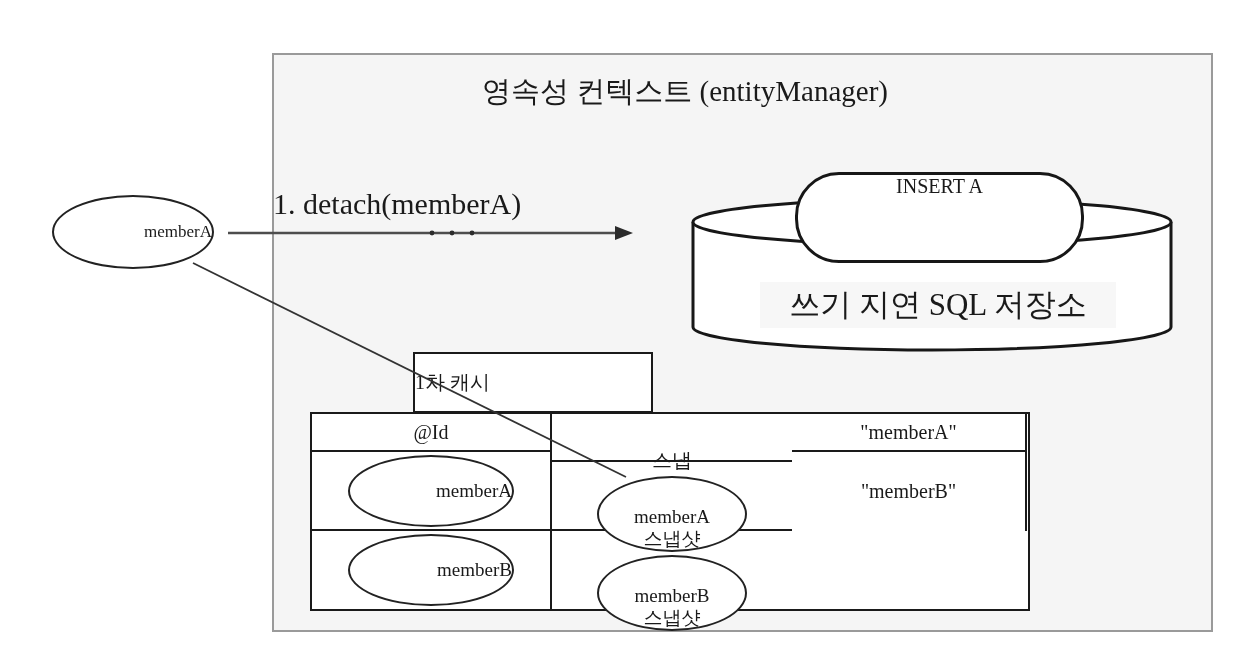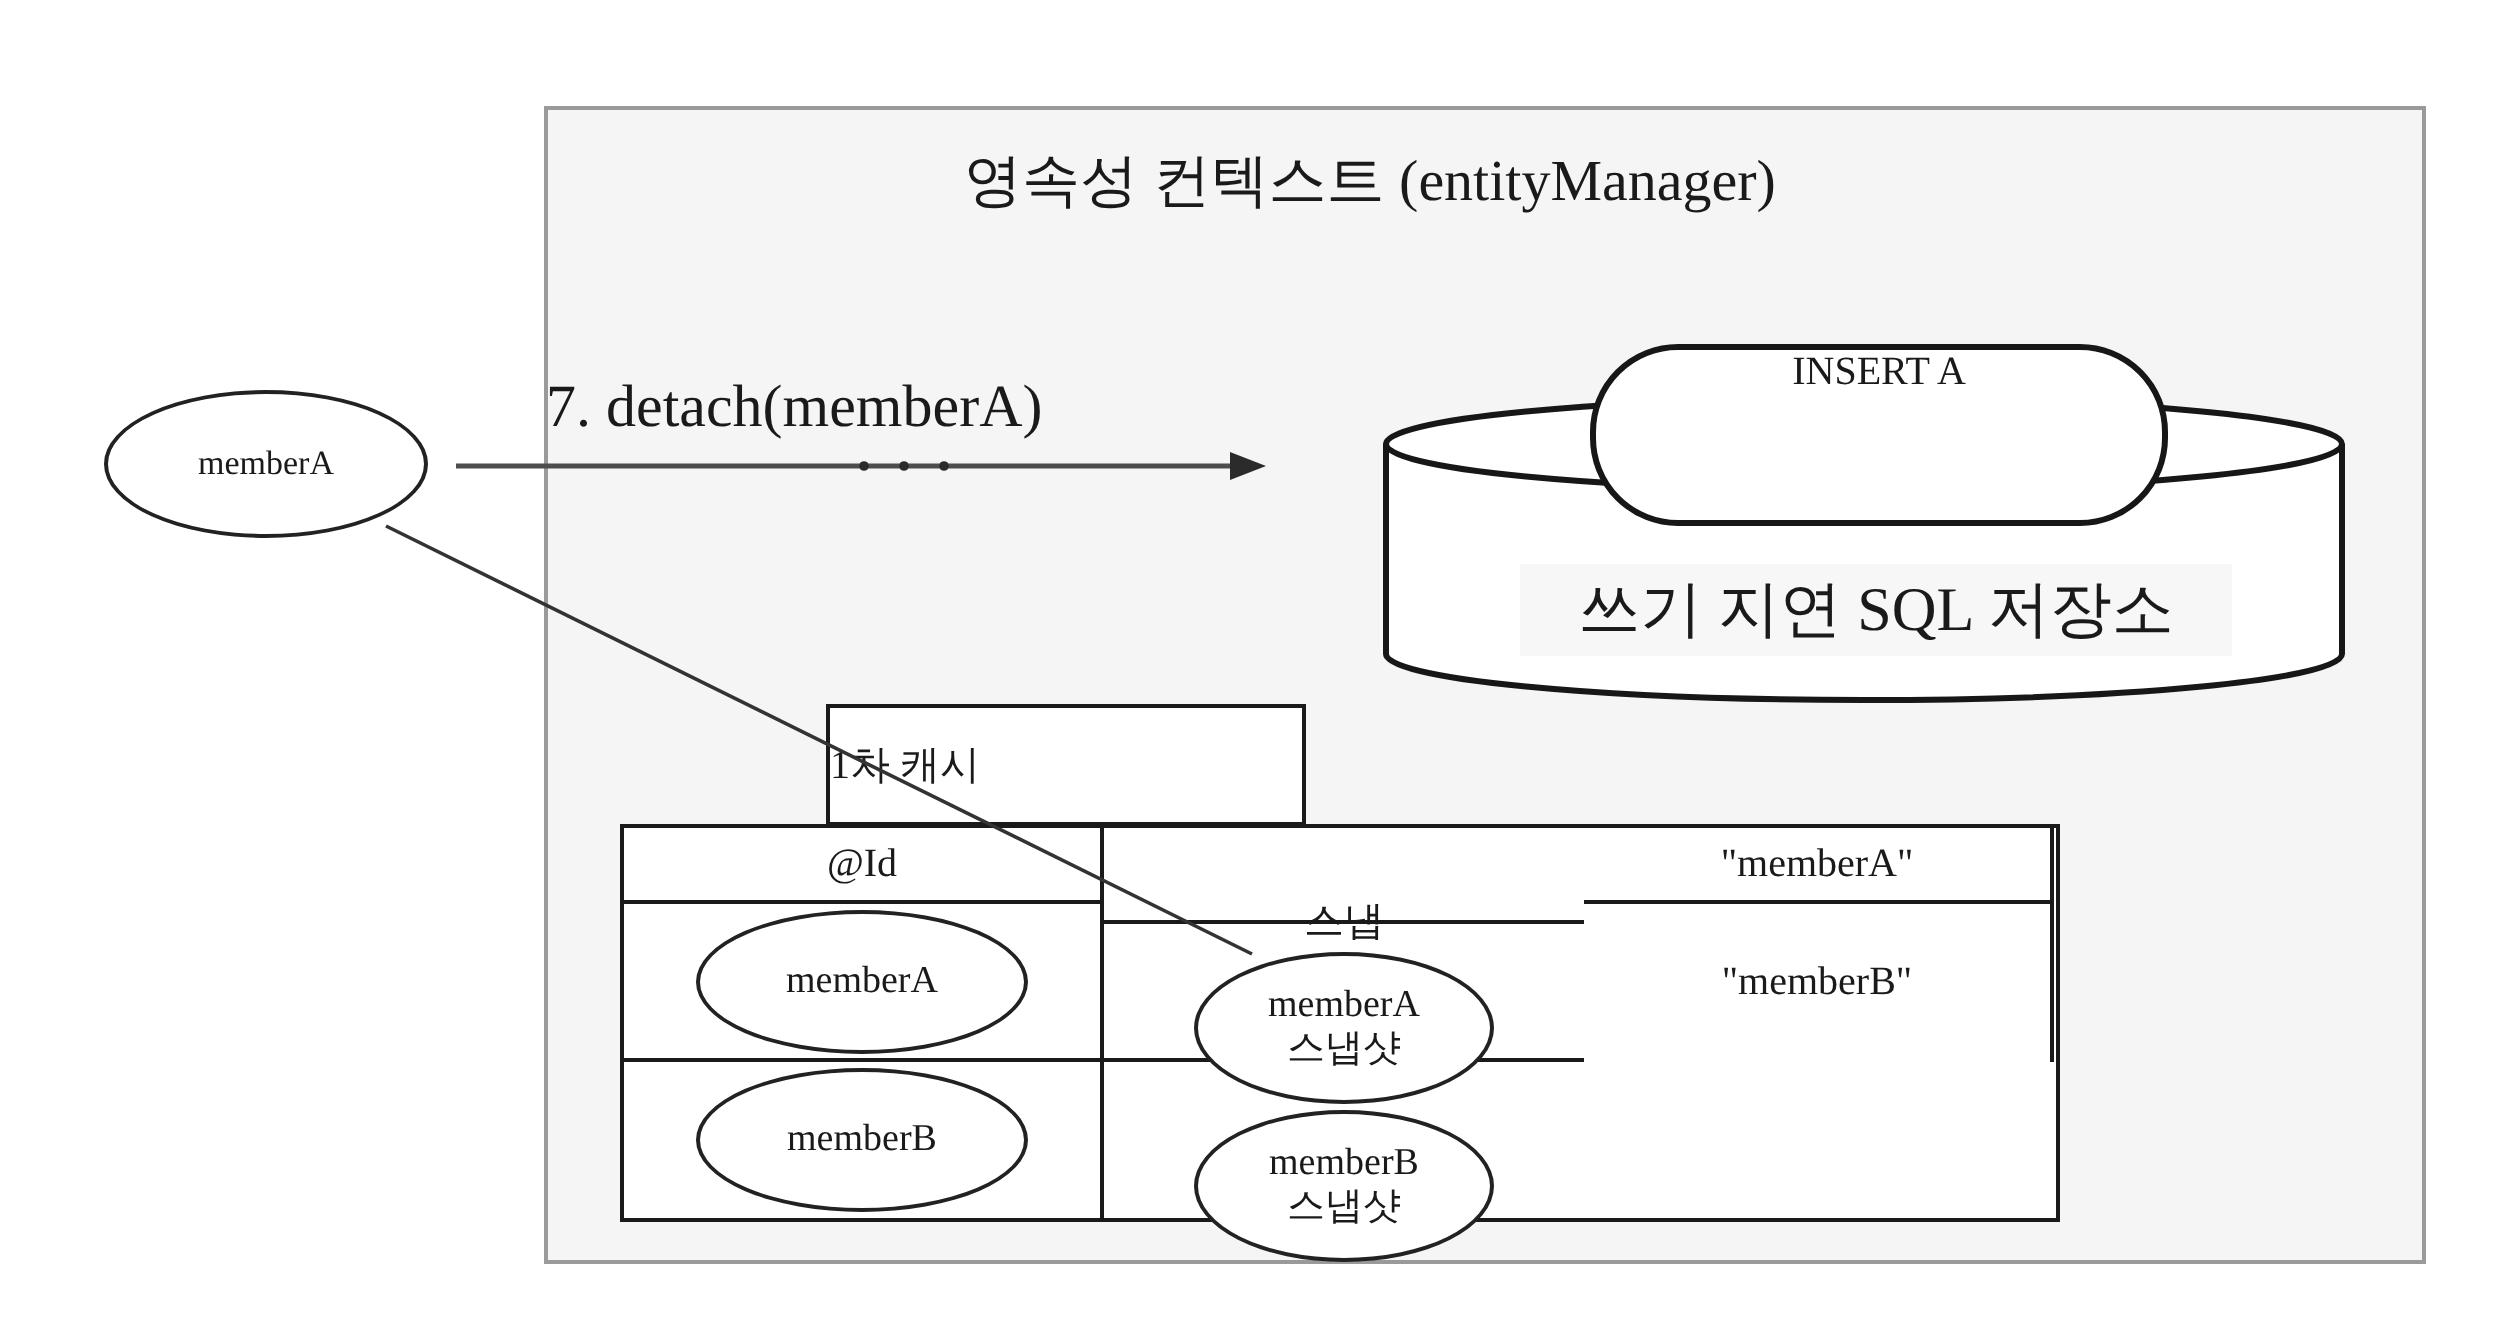--- a/index.html
+++ b/index.html
@@ -27,21 +27,21 @@
     font-size: 29px; line-height: 34px;
     z-index: 3;
   }
 
   
   .ellipse {
     box-sizing: border-box;
     background: #ffffff;
     border: 2px solid #222222;
     border-radius: 50%;
-    display: flex; align-items: center; justify-content: center;
+    display: flex; align-items: center; justify-content: flex-end;
     text-align: center;
   }
   #member-a-outside {
     left: 52px; top: 195px; width: 162px; height: 74px;
     font-size: 17px;
     z-index: 3;
   }
 
   #detach-label {
     left: 273px; top: 188px;
@@ -131,21 +131,21 @@
     <g>
       <path d="M 693 222 L 693 327 A 239 23 0 0 0 1171 327 L 1171 222" fill="#ffffff" stroke="#171717" stroke-width="3"></path>
       <ellipse cx="932" cy="222" rx="239" ry="23" fill="#ffffff" stroke="#171717" stroke-width="3"></ellipse>
     </g>
   </svg>
 
   <div class="abs ellipse" id="member-a-outside">
     <span>memberA</span>
   </div>
 
-  <div class="abs" id="detach-label">7. detach(memberA)</div>
+  <div class="abs" id="detach-label">1. detach(memberA)</div>
 
   <div class="abs" id="insert-a-shape">
     <span>INSERT A</span>
   </div>
 
   <div class="abs" id="sql-store-label">쓰기 지연 SQL 저장소</div>
 
   <div class="abs" id="cache-title-box">
     <span>1차 캐시</span>
   </div>

